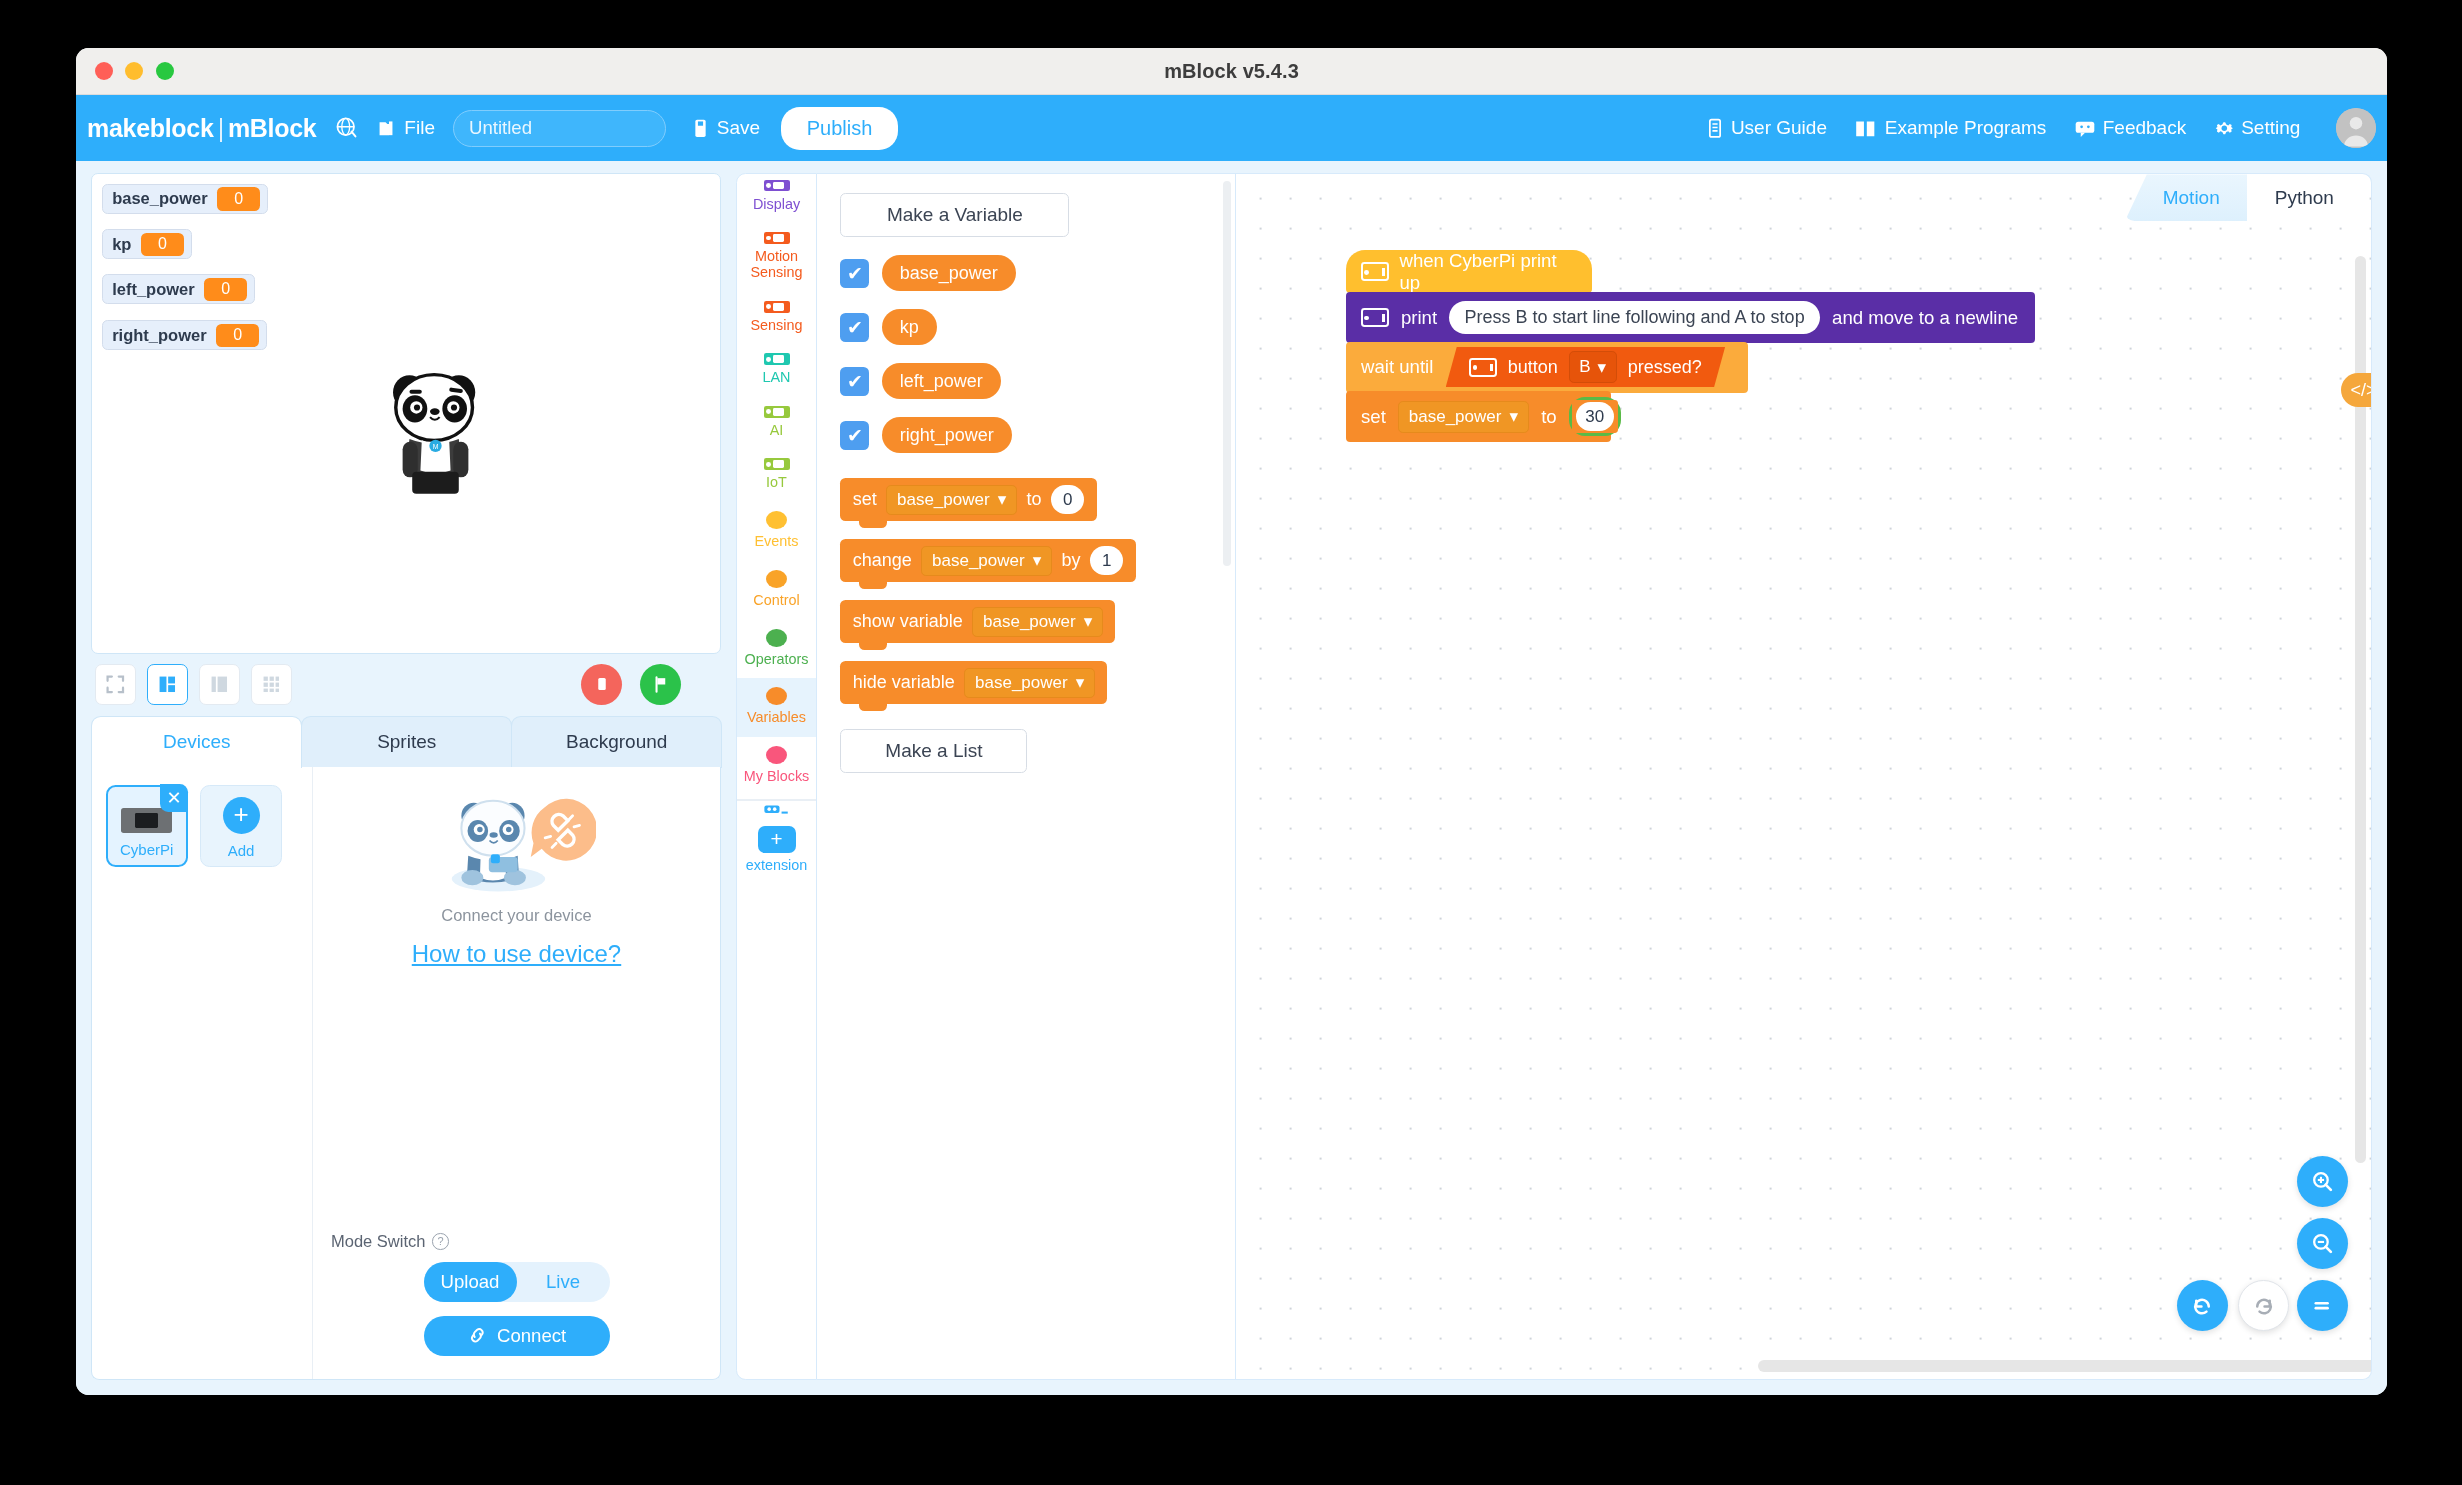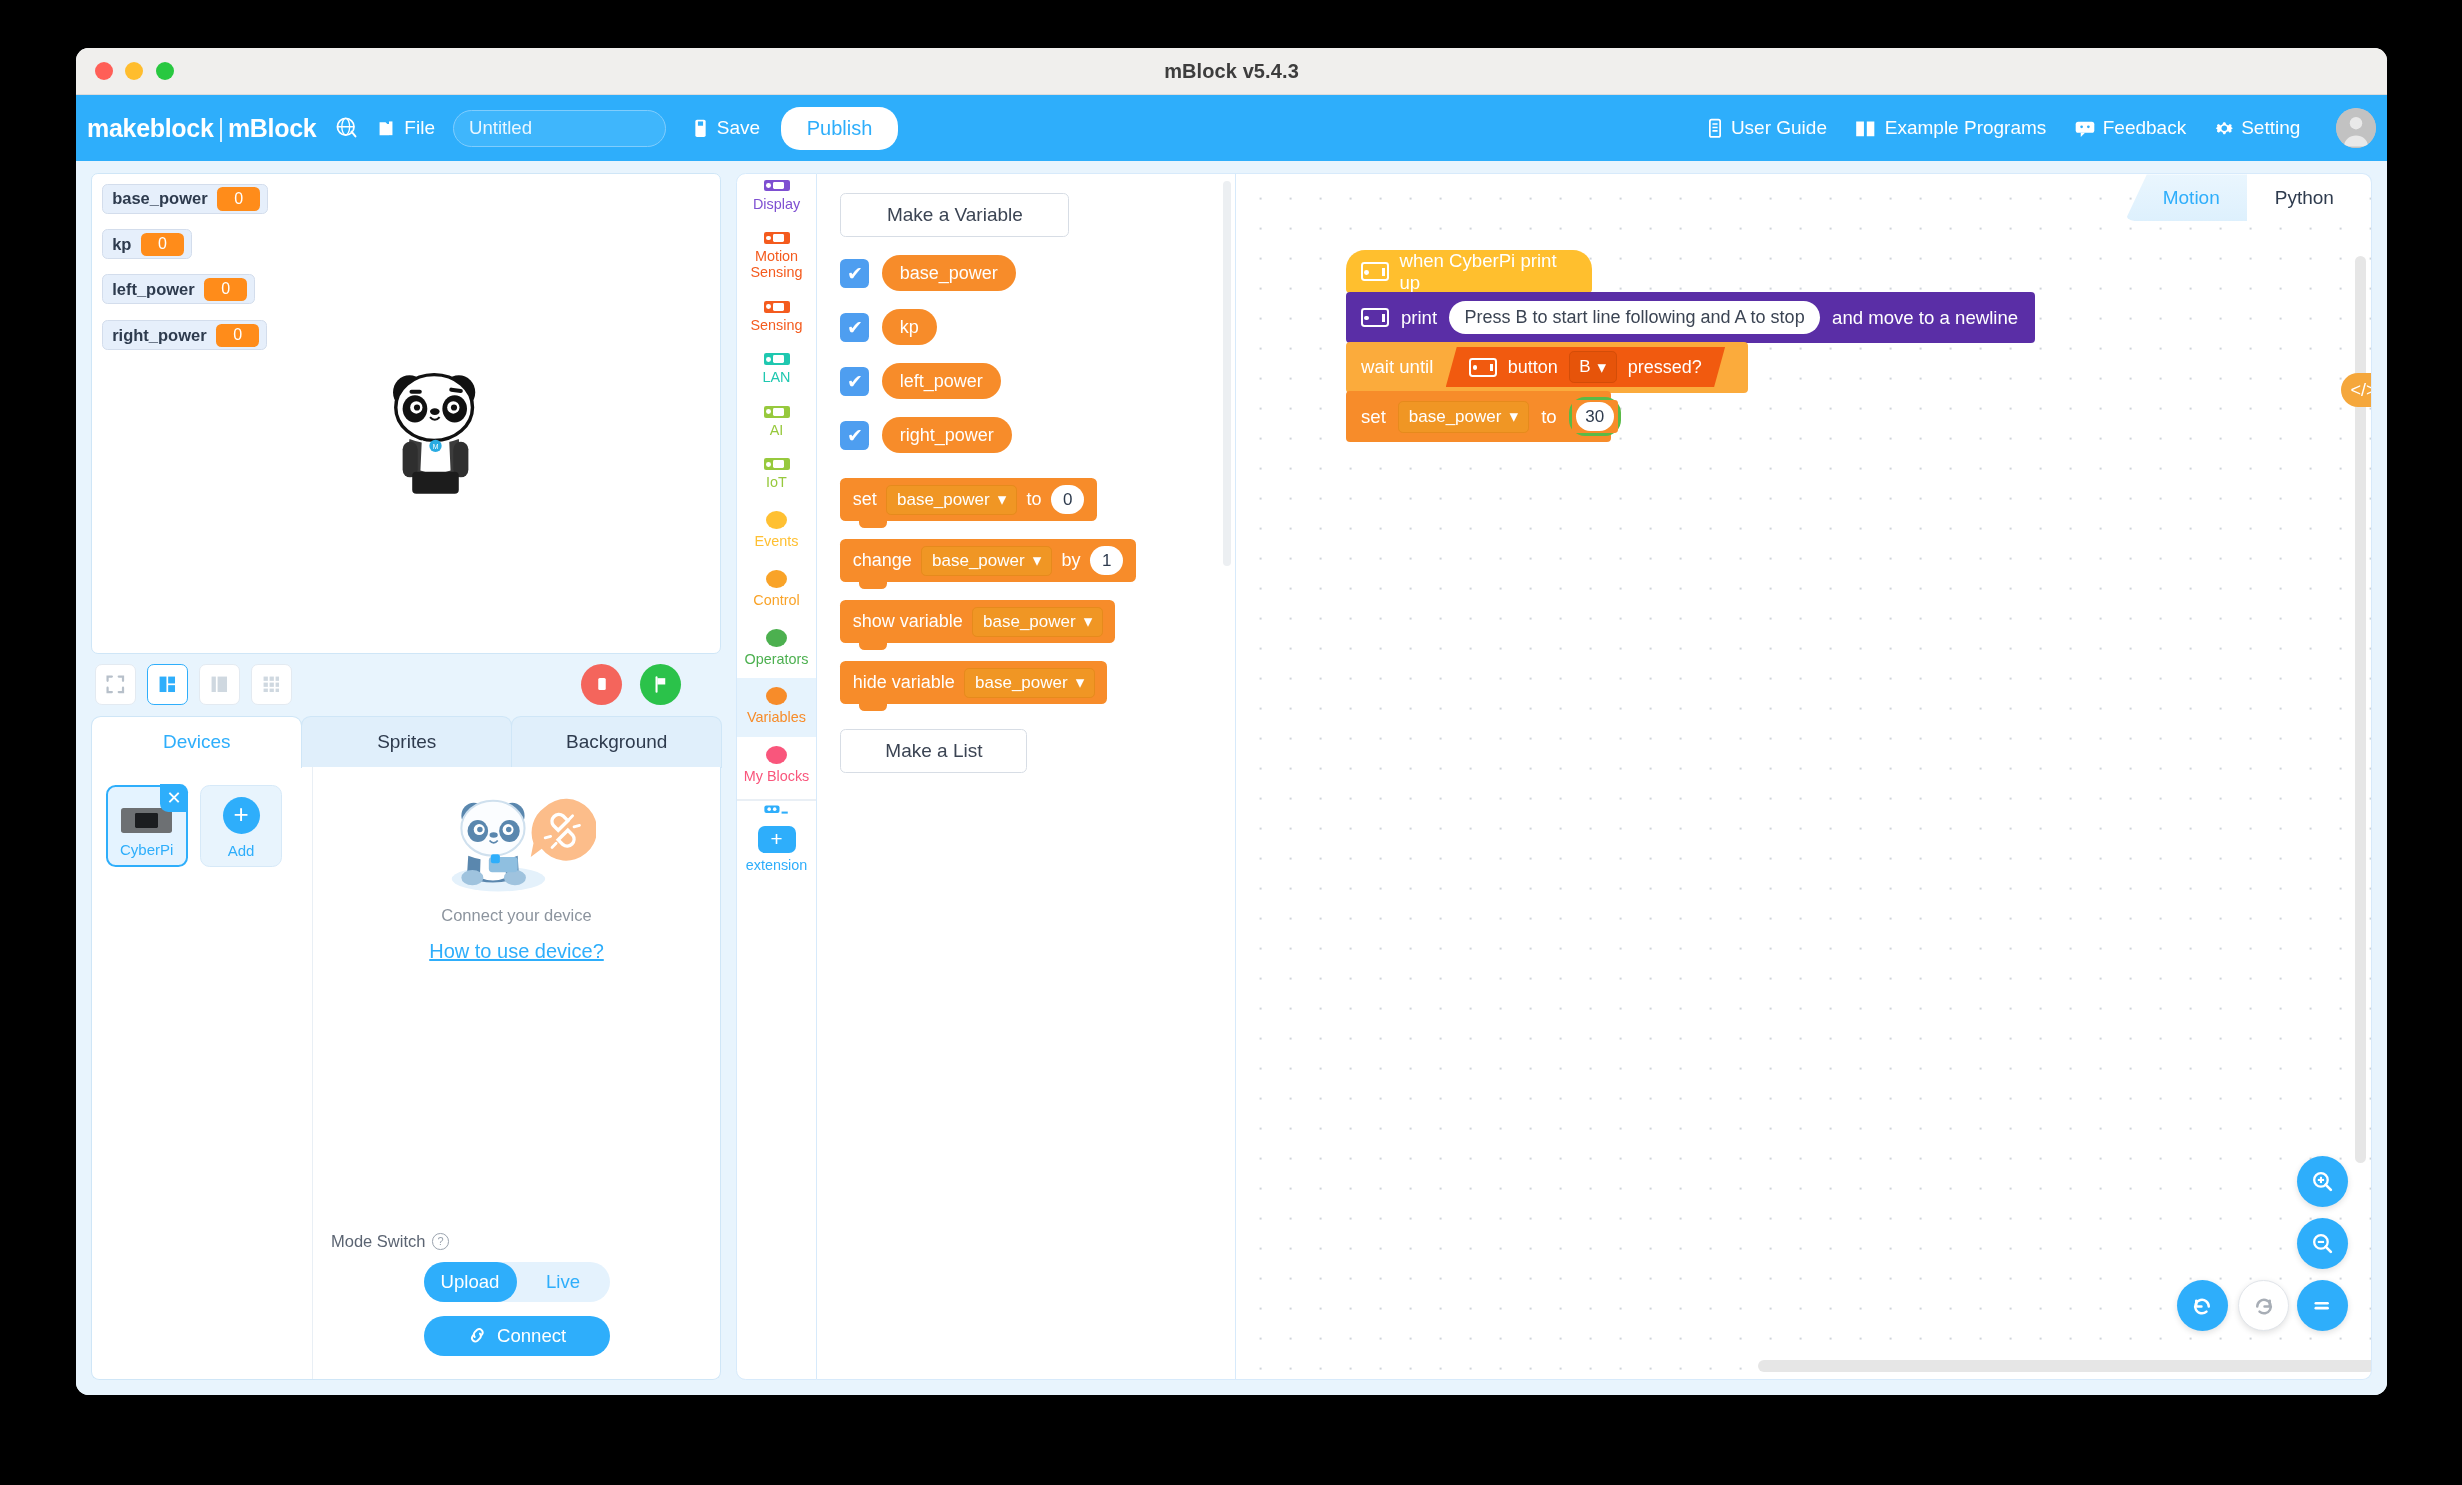--- a/index.html
+++ b/index.html
@@ -193,21 +193,21 @@
     color: #fff; font-size: 26px; line-height: 34px; text-align: center;
     margin-bottom: 8.2px;
   }
   .dev-right {
     flex: 1; border-left: 1.4px solid #e9eff5;
     display: flex; flex-direction: column; align-items: center;
     padding-top: 13px;
   }
   .conn-illus { width: 158px; height: 117px; }
   .conn-text { font-size: 16.5px; color: #8c949e; margin-top: 9.6px; }
-  .conn-link { font-size: 20px; color: #2eaefb; text-decoration: underline; margin-top: 15px; cursor: pointer; }
+  .conn-link { font-size: 24px; color: #2eaefb; text-decoration: underline; margin-top: 15px; cursor: pointer; }
   .mode-area { margin-top: auto; padding-bottom: 23.4px; width: 100%; display: flex; flex-direction: column; align-items: center; }
   .mode-label { font-size: 16.5px; color: #5b6472; align-self: flex-start; margin-left: 18px; display: flex; align-items: center; gap: 6.9px; }
   .qmark { width: 16.5px; height: 16.5px; border: 1.4px solid #9aa3ae; border-radius: 50%; font-size: 11px; display: flex; align-items: center; justify-content: center; color: #9aa3ae; }
   .seg {
     margin-top: 11px;
     width: 186px; height: 40px;
     background: #e4f2fd; border-radius: 20px;
     display: flex; align-items: center;
     cursor: pointer;
   }

